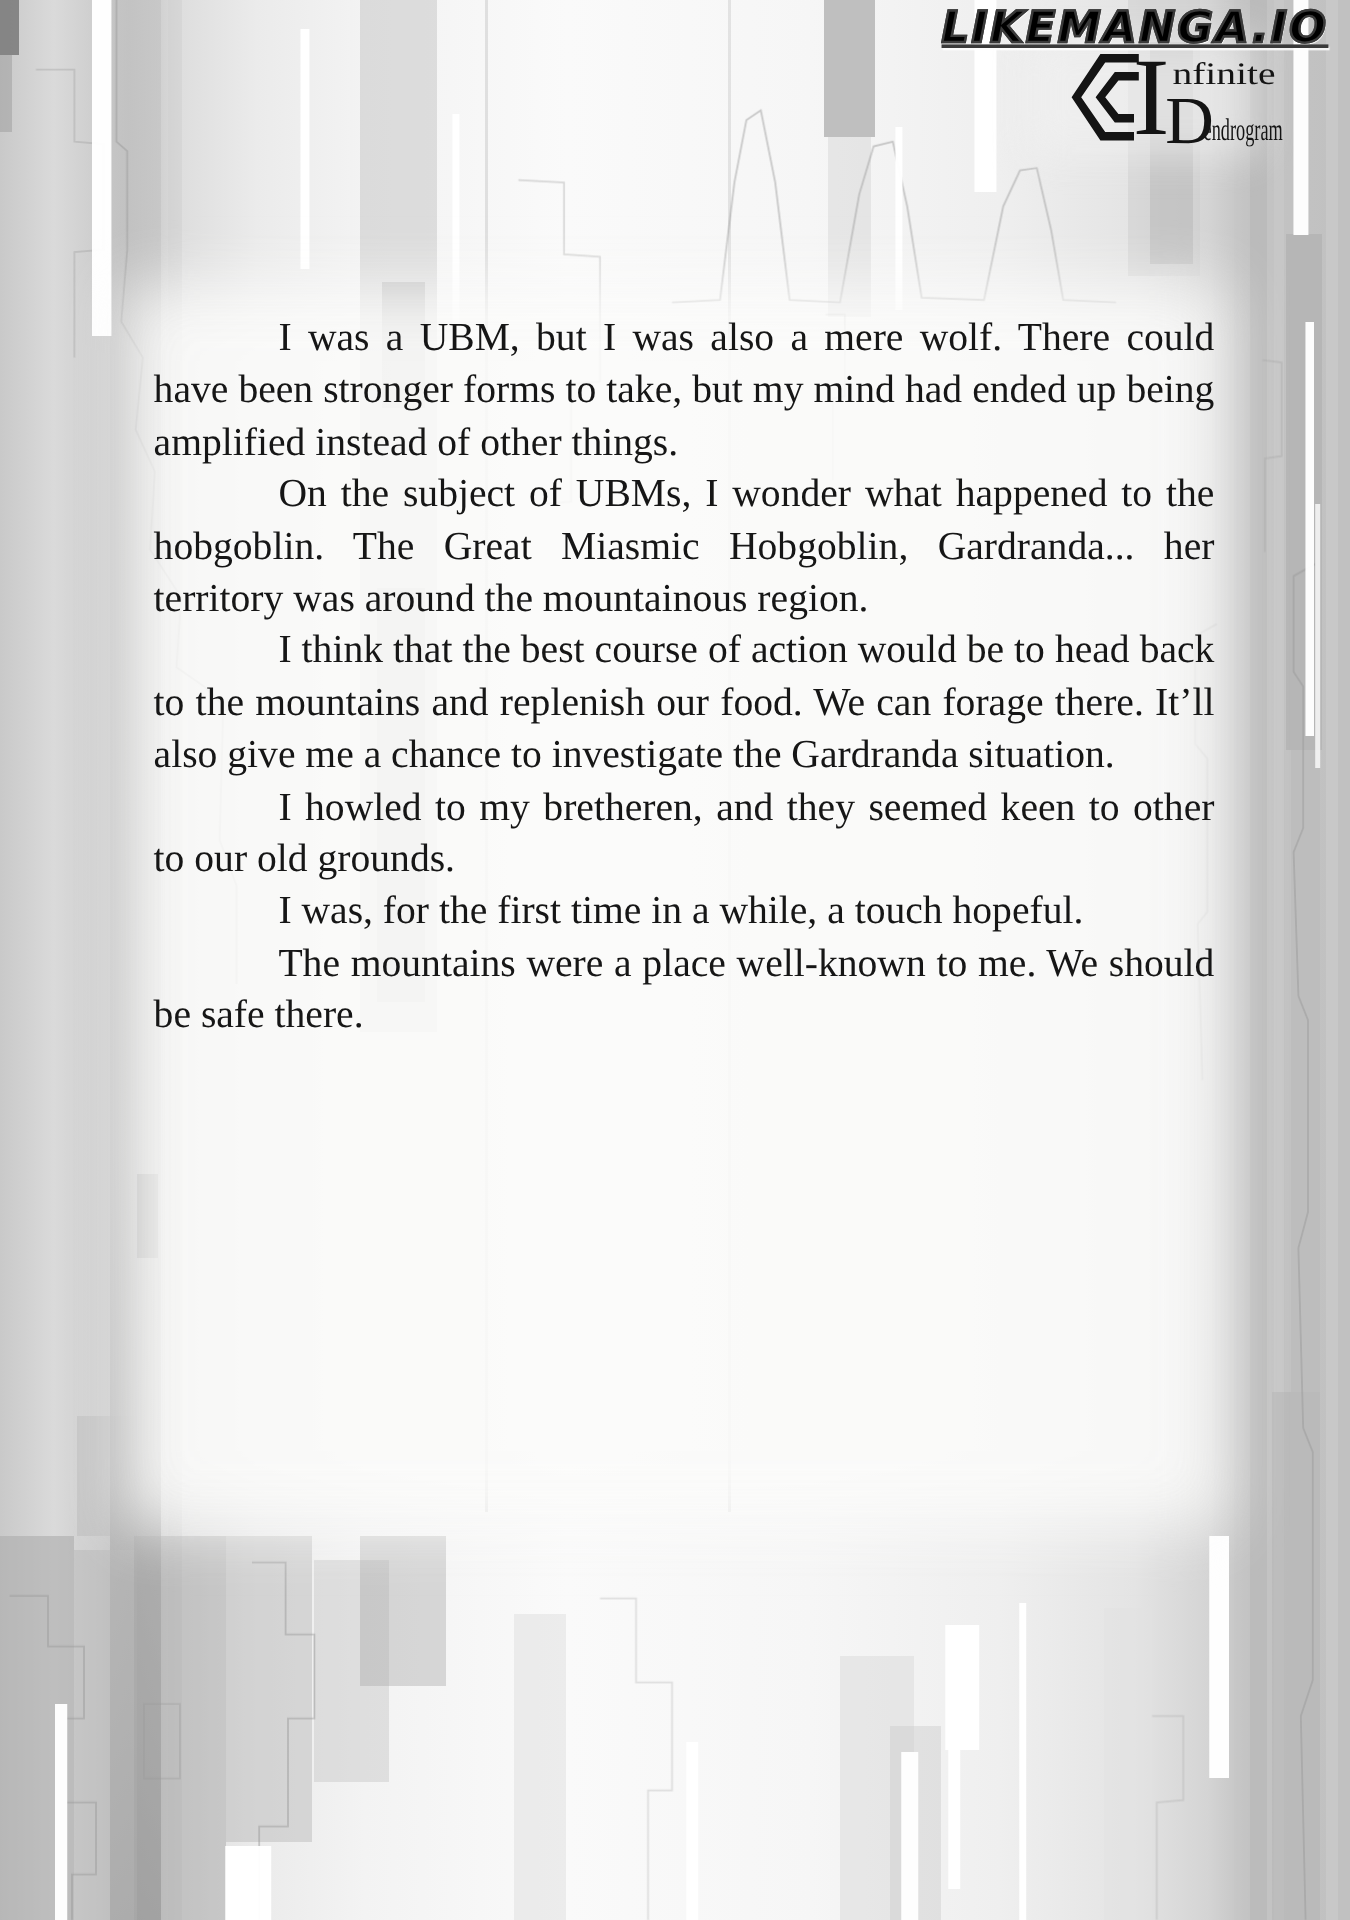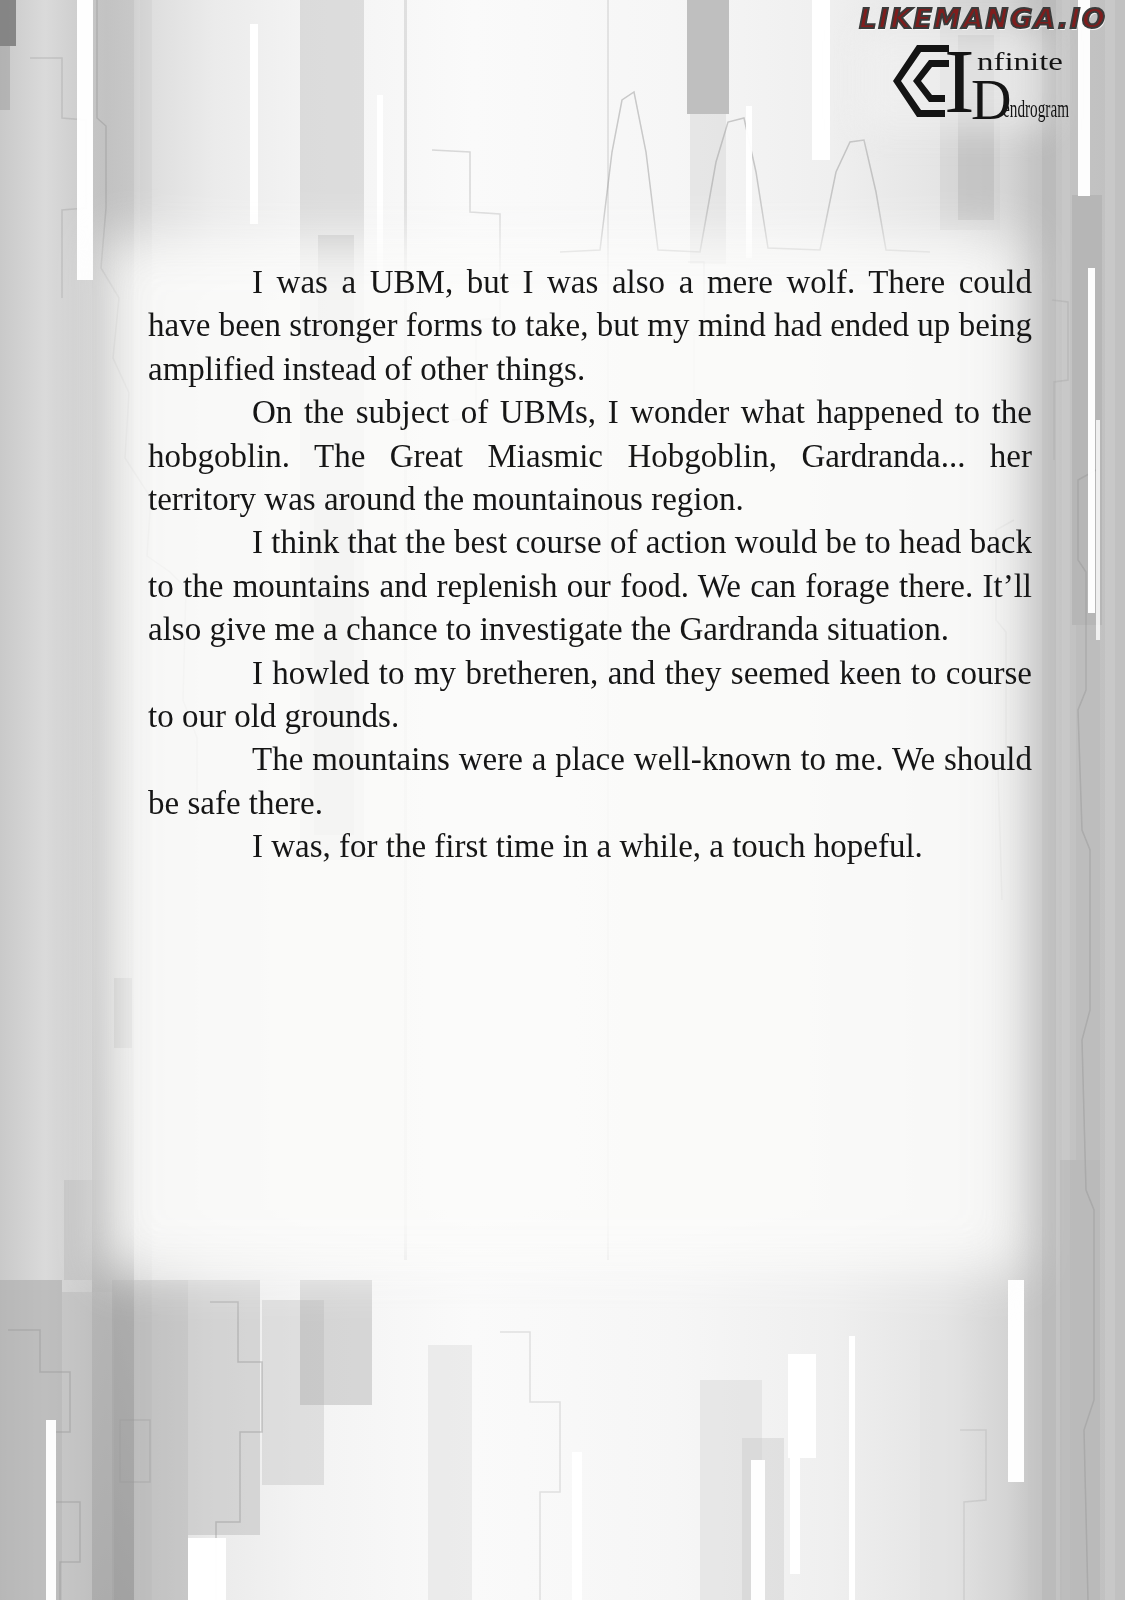--- a/index.html
+++ b/index.html
@@ -7,34 +7,34 @@
   .page{position:relative;width:1125px;height:1600px;overflow:hidden;
         font-family:"Liberation Serif",serif;}
   .bg{position:absolute;left:0;top:0;width:1125px;height:1600px;display:block;}
   .text-glow{position:absolute;left:104px;top:238px;width:916px;height:1034px;
              background:#fbfbfa;opacity:.88;filter:blur(26px);}
   .logo-glow{position:absolute;left:858px;top:30px;width:190px;height:100px;
              background:#f2f2f2;opacity:.6;filter:blur(16px);}
 
   .watermark{position:absolute;top:3px;right:18px;
              font-family:"DejaVu Sans",sans-serif;font-weight:bold;font-style:italic;
-             font-size:27px;letter-spacing:2px;color:#7f1d1d;
+             font-size:36px;letter-spacing:2px;color:#000000;
              -webkit-text-stroke:2px #3a3a3a;
              text-shadow:1px 2px 0 rgba(255,255,255,.8);
-             white-space:nowrap;}
+             white-space:nowrap;text-decoration:underline;}
 
   .logo{position:absolute;top:42px;right:54px;width:180px;height:80px;}
   .logo svg{width:100%;height:100%;display:block;}
   .logo text{font-family:"Liberation Serif",serif;fill:#141414;}
   .logo .small-word{font-size:26px;}
   .logo .big-letter{font-size:92px;}
   .logo .big-letter-d{font-size:56px;}
 
   .article{position:absolute;left:128px;top:261px;width:884px;
-           font-size:33px;line-height:43.4px;color:#161616;text-align:justify;margin-left:20px;}
+           font-size:33px;line-height:43.4px;color:#161616;text-align:justify;}
   .article p{margin:0;text-indent:104px;}
   .article p[data-style="italic"]{}
 </style>
 </head>
 <body>
 
 <div class="page">
 
   <svg class="bg" viewBox="0 0 1125 1600" preserveAspectRatio="none" aria-hidden="true">
     <defs>
@@ -150,18 +150,18 @@
       <text class="small-word" x="86" y="28" textLength="86" lengthAdjust="spacingAndGlyphs">nfinite</text>
       <text class="big-letter-d" x="80" y="77">D</text>
       <text class="small-word" x="112" y="75" textLength="66" lengthAdjust="spacingAndGlyphs">endrogram</text>
     </svg>
   </div>
 
   <main class="article">
     <p data-style="normal">I was a UBM, but I was also a mere wolf. There could have been stronger forms to take, but my mind had ended up being amplified instead of other things.</p>
     <p data-style="italic">On the subject of UBMs, I wonder what happened to the hobgoblin. The Great Miasmic Hobgoblin, Gardranda... her territory was around the mountainous region.</p>
     <p data-style="italic">I think that the best course of action would be to head back to the mountains and replenish our food. We can forage there. It’ll also give me a chance to investigate the Gardranda situation.</p>
-    <p data-style="normal">I howled to my bretheren, and they seemed keen to course to our old grounds.</p>
+    <p data-style="normal">I howled to my bretheren, and they seemed keen to other to our old grounds.</p>
+    <p data-style="normal">I was, for the first time in a while, a touch hopeful.</p>
     <p data-style="normal">The mountains were a place well-known to me. We should be safe there.</p>
-    <p data-style="normal">I was, for the first time in a while, a touch hopeful.</p>
   </main>
 
 </div>
 
 </body></html>

